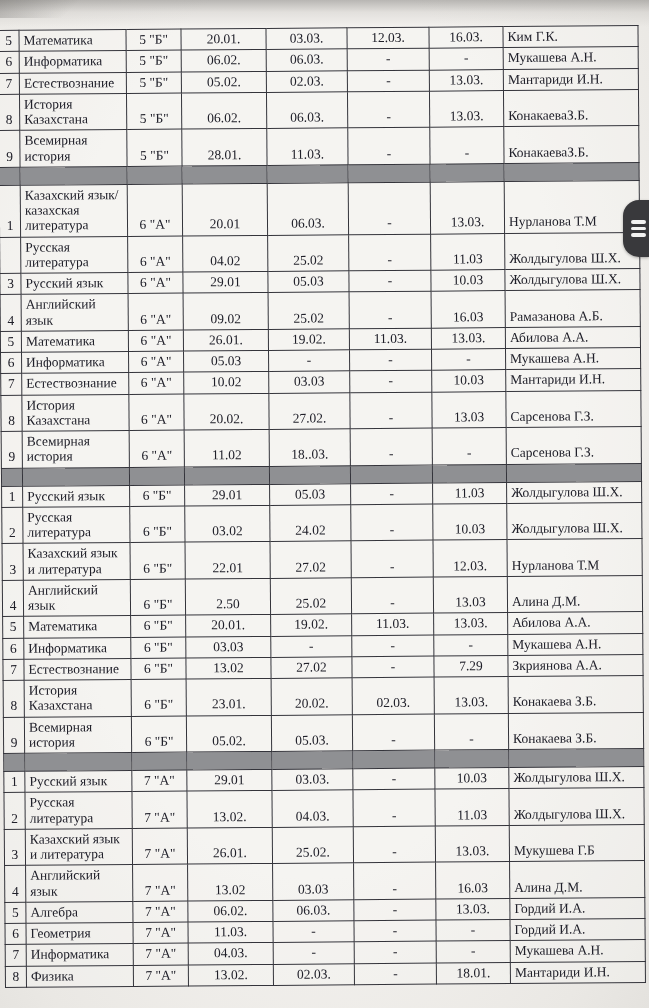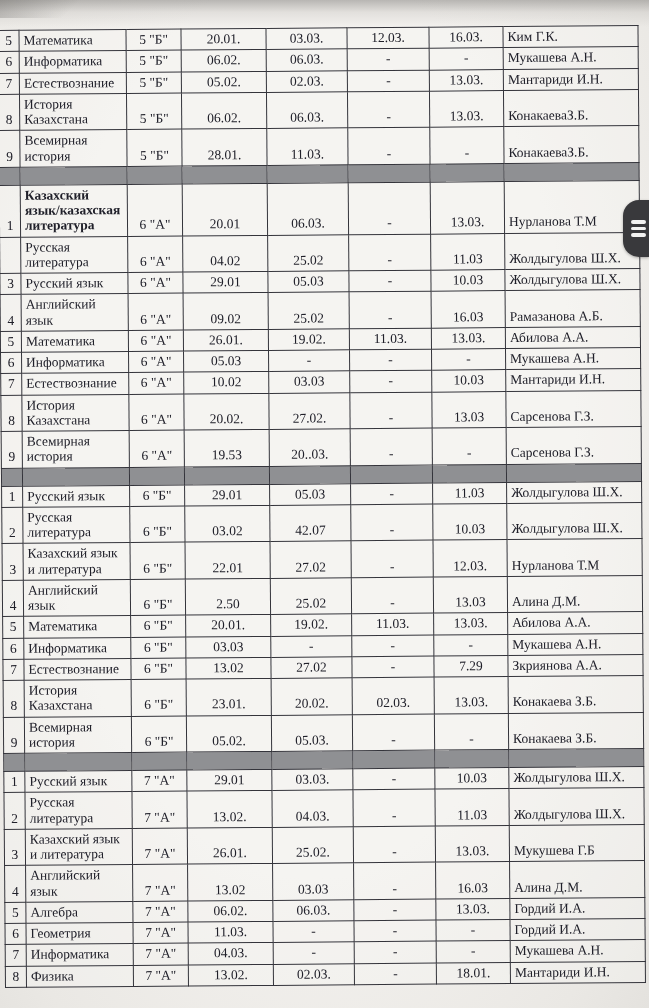--- a/index.html
+++ b/index.html
@@ -54,21 +54,21 @@
   }
   td.col-num {
     text-align: center;
     padding-left: 1px;
     padding-right: 1px;
     font-size: 13px;
   }
   td.col-subject { padding-left: 6px; }
   td.col-class, td.col-date { text-align: center; }
   td.col-teacher { padding-left: 6px; }
-  td.bold { font-weight: bold; }
+  td.bold { font-weight: normal; }
   tr.separator-row td {
     background: #8f9093;
     height: 17px;
     padding: 0;
   }
   .menu-button {
     position: absolute;
     right: 0;
     top: 200px;
     width: 26px;
@@ -247,22 +247,22 @@
         <td class="col-date">20.02.</td>
         <td class="col-date">27.02.</td>
         <td class="col-date">-</td>
         <td class="col-date">13.03</td>
         <td class="col-teacher">Сарсенова Г.З.</td>
       </tr>
       <tr>
         <td class="col-num">9</td>
         <td class="col-subject">Всемирная история</td>
         <td class="col-class">6 "А"</td>
-        <td class="col-date">19.53</td>
-        <td class="col-date">20..03.</td>
+        <td class="col-date">11.02</td>
+        <td class="col-date">18..03.</td>
         <td class="col-date">-</td>
         <td class="col-date">-</td>
         <td class="col-teacher">Сарсенова Г.З.</td>
       </tr>
       <tr class="separator-row">
         <td></td>
         <td></td>
         <td></td>
         <td></td>
         <td></td>
@@ -278,21 +278,21 @@
         <td class="col-date">05.03</td>
         <td class="col-date">-</td>
         <td class="col-date">11.03</td>
         <td class="col-teacher">Жолдыгулова Ш.Х.</td>
       </tr>
       <tr>
         <td class="col-num">2</td>
         <td class="col-subject">Русская литература</td>
         <td class="col-class">6 "Б"</td>
         <td class="col-date">03.02</td>
-        <td class="col-date">42.07</td>
+        <td class="col-date">24.02</td>
         <td class="col-date">-</td>
         <td class="col-date">10.03</td>
         <td class="col-teacher">Жолдыгулова Ш.Х.</td>
       </tr>
       <tr>
         <td class="col-num">3</td>
         <td class="col-subject">Казахский язык и литература</td>
         <td class="col-class">6 "Б"</td>
         <td class="col-date">22.01</td>
         <td class="col-date">27.02</td>

